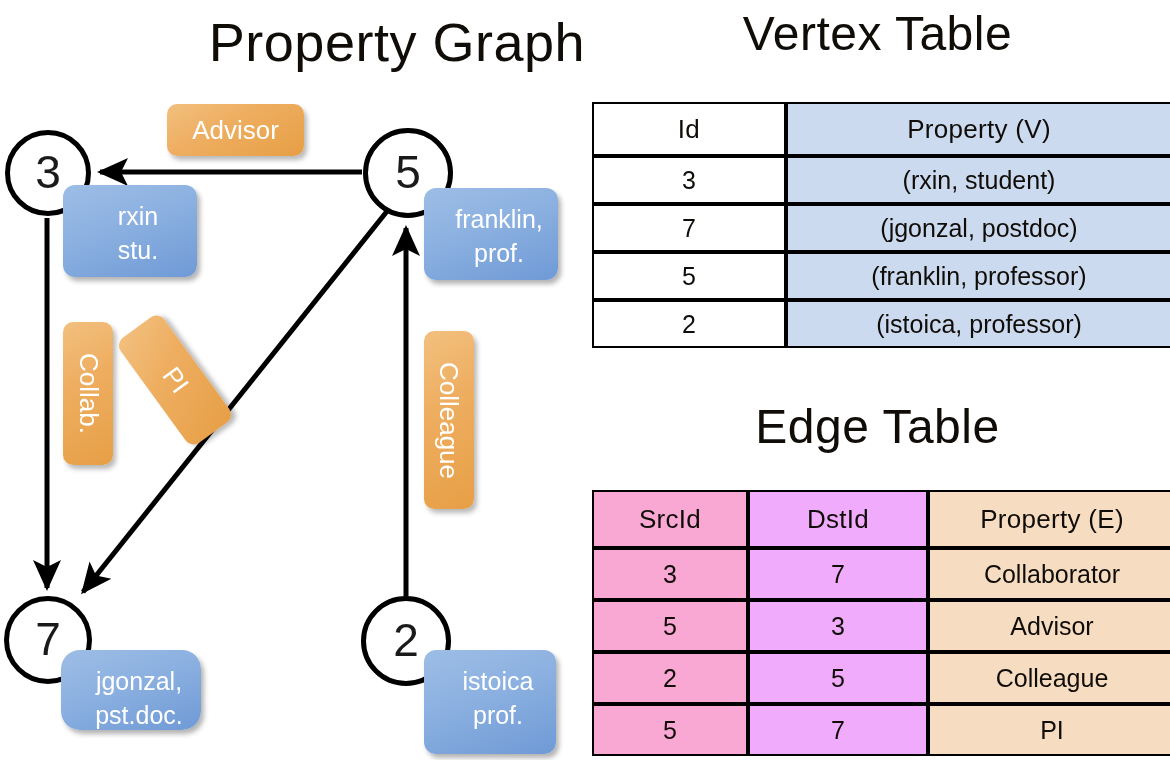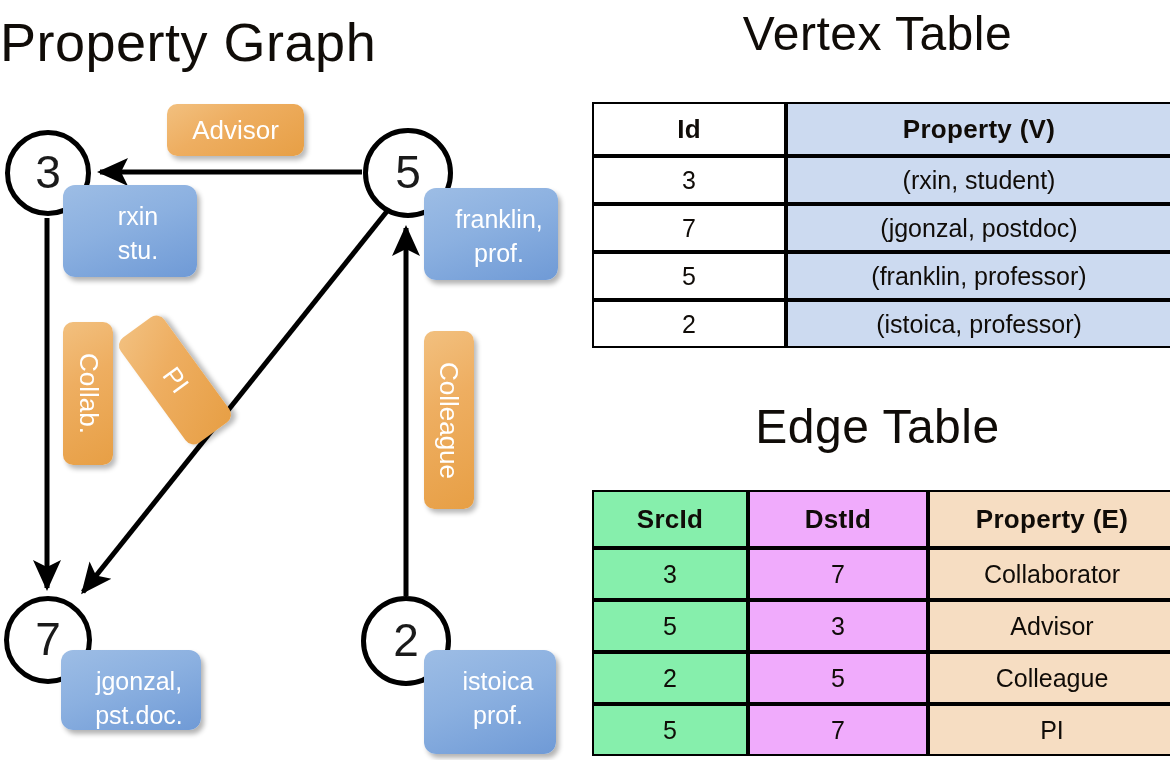--- a/index.html
+++ b/index.html
@@ -21,21 +21,21 @@
     position: absolute;
     font-family: "Liberation Sans", sans-serif;
     font-weight: 300;
     color: #100c08;
     white-space: nowrap;
     letter-spacing: 0.5px;
   }
   #title-property-graph {
     left: 0; top: 12px;
     width: 585px;
-    text-align: left;
+    text-align: right;
     font-size: 54px;
     line-height: 60px;
   }
   #title-vertex-table {
     left: 585px; top: 5px;
     width: 585px;
     text-align: center;
     font-size: 48px;
     line-height: 58px;
   }
@@ -95,21 +95,21 @@
     font-size: 25px;
     font-weight: 300;
     line-height: 34px;
     padding: 14px 0 0 16px;
     box-sizing: border-box;
     z-index: 5;
     text-align: center;
   }
   #prop-box-rxin      { left: 63px;  top: 185px; width: 134px; height: 92px; }
   #prop-box-franklin  { left: 424px; top: 188px; width: 134px; height: 92px; }
-  #prop-box-jgonzal   { left: 61px;  top: 650px; width: 140px; height: 80px; }
+  #prop-box-jgonzal   { left: 61px;  top: 650px; width: 140px; height: 80px; border-radius: 19px; }
   #prop-box-istoica   { left: 424px; top: 650px; width: 132px; height: 104px; }
 
   
   .edge-badge {
     position: absolute;
     border-radius: 10px;
     background: linear-gradient(150deg, #f2c07f 0%, #eeae61 40%, #e79f45 100%);
     box-shadow: 3px 4px 5px rgba(0,0,0,0.28);
     color: #ffffff;
     font-size: 26px;
@@ -147,42 +147,42 @@
   }
   .data-table td, .data-table th {
     border: 2px solid #000;
     text-align: center;
     font-family: "Liberation Sans", sans-serif;
     font-weight: 300;
     color: #100c08;
     padding: 0;
   }
   .data-table th {
-    font-weight: bold;
+    font-weight: normal;
     letter-spacing: 0.3px;
   }
 
   
   #vertex-table {
     left: 592px; top: 102px;
     width: 572px;
   }
   #vertex-table th, #vertex-table td { height: 44px; font-size: 25px; }
   #vertex-table th { height: 50px; font-size: 26px; }
   #vertex-table .col-id   { width: 190px; background: #ffffff; }
   #vertex-table .col-prop { width: 382px; background: #ccdaf0; }
 
   
   #edge-table {
     left: 592px; top: 490px;
     width: 572px;
   }
   #edge-table th, #edge-table td { height: 48px; font-size: 25px; }
   #edge-table th { height: 54px; font-size: 26px; }
-  #edge-table .col-src { width: 152px; background: #86efac; }
+  #edge-table .col-src { width: 152px; background: #f9a8d4; }
   #edge-table .col-dst { width: 176px; background: #f0abfc; }
   #edge-table .col-ep  { width: 244px; background: #f6ddc2; }
 </style>
 </head>
 <body>
 
 <div class="title" id="title-property-graph">Property Graph</div>
 
 <div class="title" id="title-vertex-table">Vertex Table</div>
 

